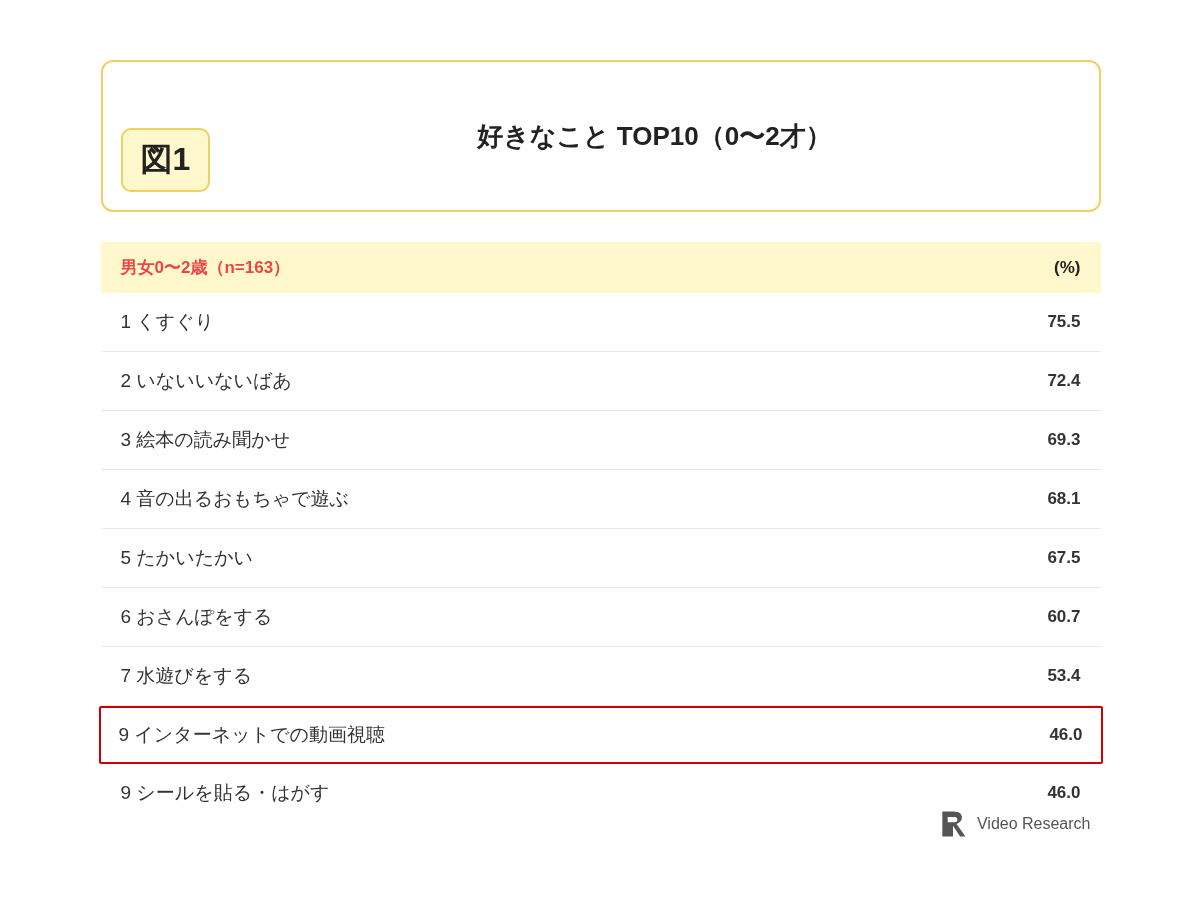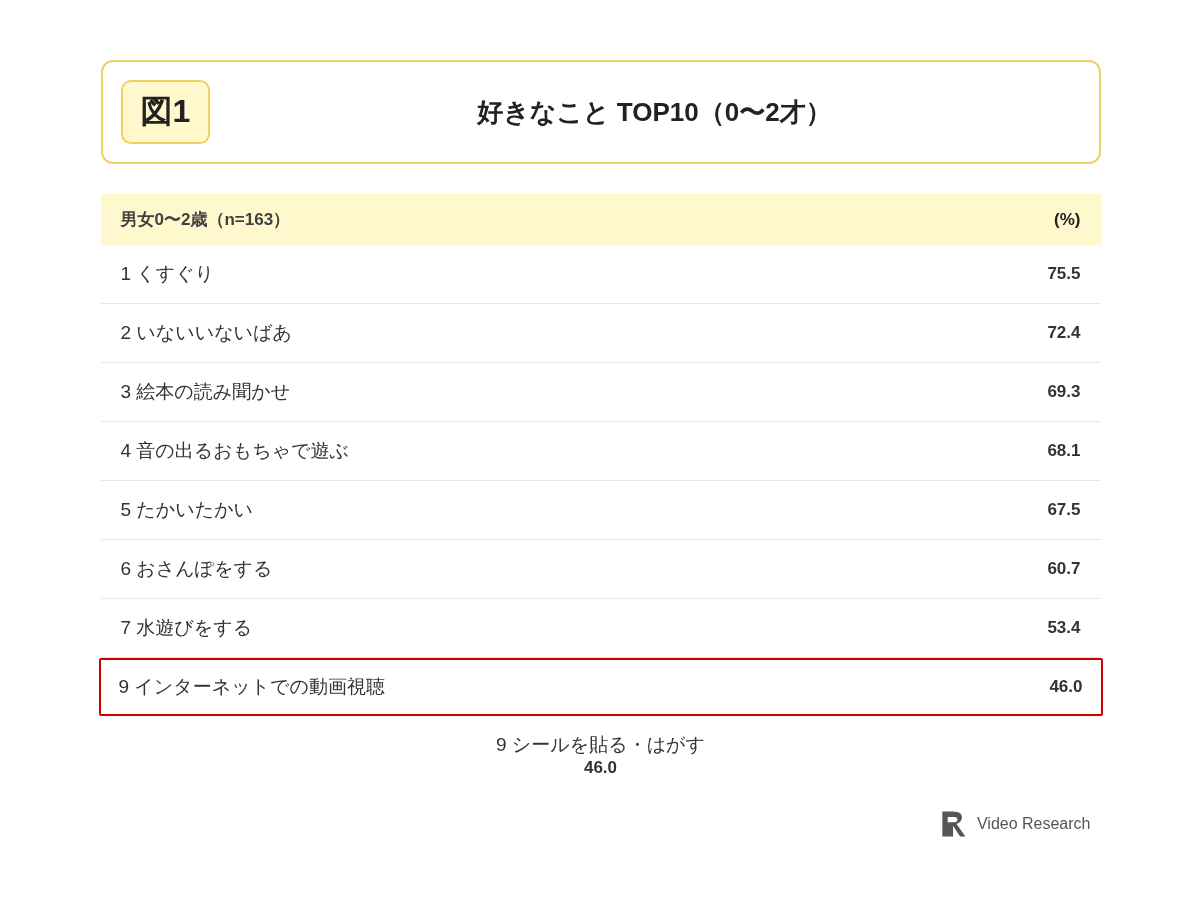--- a/index.html
+++ b/index.html
@@ -42,20 +42,21 @@
       background: #fff8cc;
       border: 2.5px solid #f0d060;
       border-radius: 10px;
       padding: 8px 18px;
       font-size: 32px;
       font-weight: 900;
       color: #222222;
       margin-right: 30px;
       white-space: nowrap;
       flex-shrink: 0;
+      margin-top: 48px;
     }
 
     .title-text {
       font-size: 26px;
       font-weight: 700;
       color: #222222;
       flex: 1;
       text-align: center;
     }
 
@@ -68,21 +69,21 @@
       display: flex;
       justify-content: space-between;
       align-items: center;
       padding: 14px 20px;
       margin-bottom: 0;
     }
 
     .header-label {
       font-size: 17px;
       font-weight: 700;
-      color: #404040;
+      color: #ef4444;
     }
 
     .header-percent {
       font-size: 17px;
       font-weight: 700;
       color: #222222;
     }
 
     .table-rows {
       width: 100%;
@@ -91,21 +92,20 @@
     .table-row {
       display: flex;
       justify-content: space-between;
       align-items: center;
       padding: 16px 20px;
       border-bottom: 1px solid #e8e8e8;
     }
 
     .table-row:last-child {
       border-bottom: none;
-      flex-direction: column;
     }
 
     .row-item {
       font-size: 19px;
       color: #333333;
     }
 
     .row-value {
       font-size: 17px;
       color: #333333;

